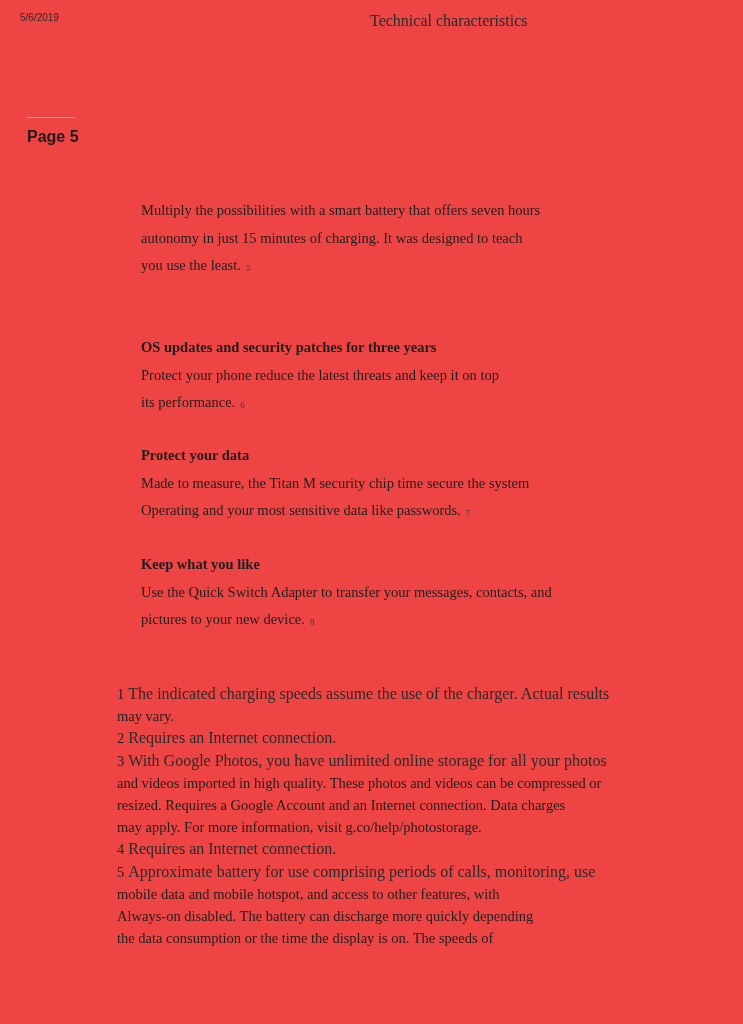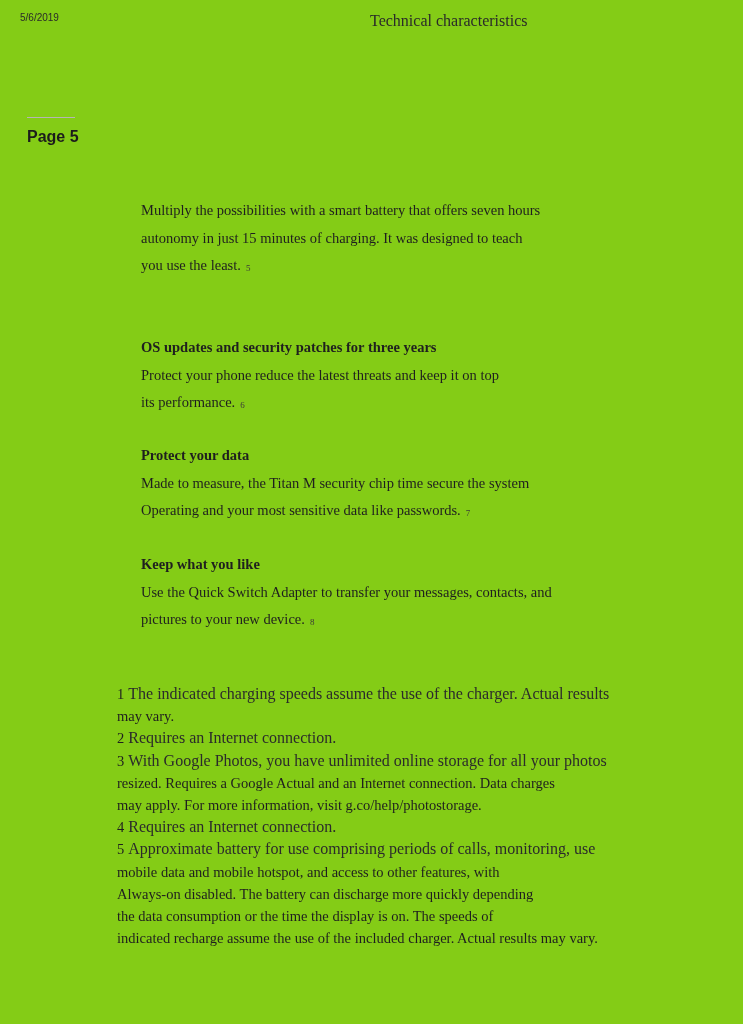--- a/index.html
+++ b/index.html
@@ -1,20 +1,20 @@
 <!DOCTYPE html>
 <html><head>
 <meta charset="utf-8">
 <style>
   html, body { margin: 0; padding: 0; background: #ffffff; }
   .page {
     position: relative;
     width: 743px;
     height: 1024px;
-    background: #84cc16;
+    background: #ef4444;
     overflow: hidden;
     font-family: "Liberation Serif", serif;
     color: #1f1f1f;
   }
   
   .hdr-date {
     position: absolute; left: 20px; top: 12px;
     font-family: "Liberation Sans", sans-serif;
     font-size: 10px; color: #2a2a2a; white-space: nowrap;
   }
@@ -88,23 +88,23 @@
     <div class="bh">Keep what you like</div>
     <div><span>Use the Quick Switch Adapter to transfer your messages, contacts, and</span></div>
     <div><span>pictures to your new device.</span><span class="fnm">8</span></div>
   </div>
 
   <div class="disc">
     <div class="dl"><span class="dnum">1</span><span class="dsmall">The indicated charging speeds assume the use of the charger. Actual results</span></div>
     <div class="dl"><span>may vary.</span></div>
     <div class="dl"><span class="dnum">2</span><span class="dsmall">Requires an Internet connection.</span></div>
     <div class="dl"><span class="dnum">3</span><span class="dsmall">With Google Photos, you have unlimited online storage for all your photos</span></div>
-    <div class="dl"><span>resized. Requires a Google Actual and an Internet connection. Data charges</span></div>
+    <div class="dl"><span>and videos imported in high quality. These photos and videos can be compressed or</span></div>
+    <div class="dl"><span>resized. Requires a Google Account and an Internet connection. Data charges</span></div>
     <div class="dl"><span>may apply. For more information, visit g.co/help/photostorage.</span></div>
     <div class="dl"><span class="dnum">4</span><span class="dsmall">Requires an Internet connection.</span></div>
     <div class="dl"><span class="dnum">5</span><span class="dsmall">Approximate battery for use comprising periods of calls, monitoring, use</span></div>
     <div class="dl"><span>mobile data and mobile hotspot, and access to other features, with</span></div>
     <div class="dl"><span>Always-on disabled. The battery can discharge more quickly depending</span></div>
     <div class="dl"><span>the data consumption or the time the display is on. The speeds of</span></div>
-    <div class="dl"><span>indicated recharge assume the use of the included charger. Actual results may vary.</span></div>
   </div>
 
 </div>
 
 </body></html>

